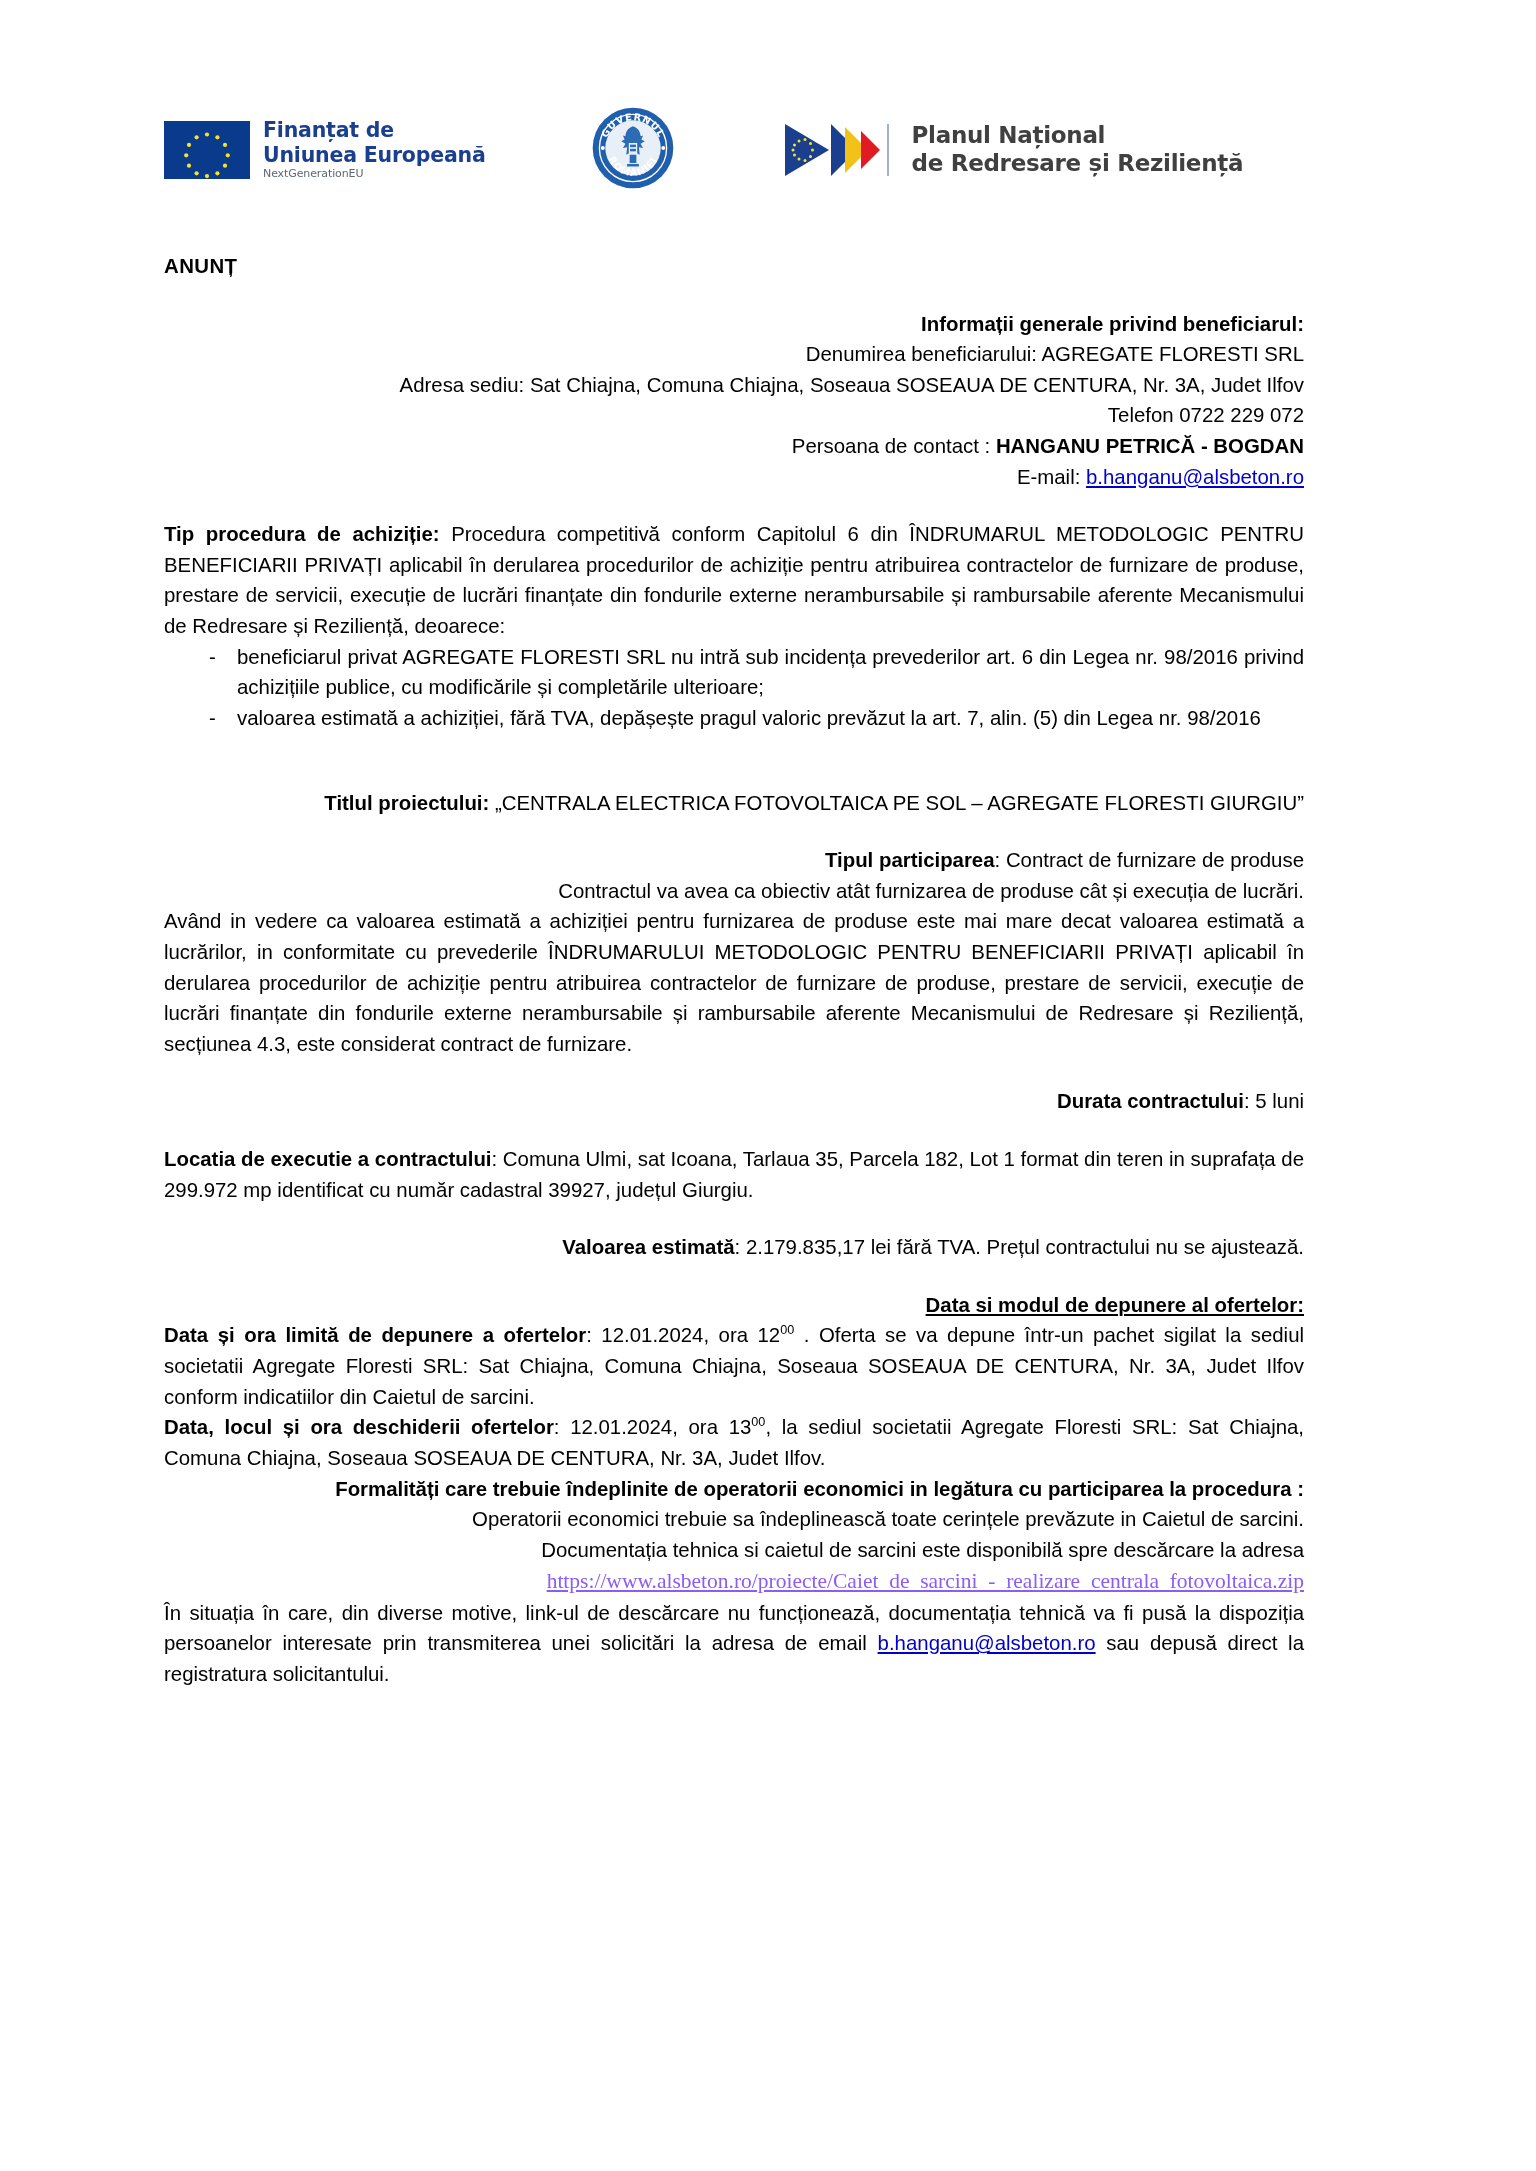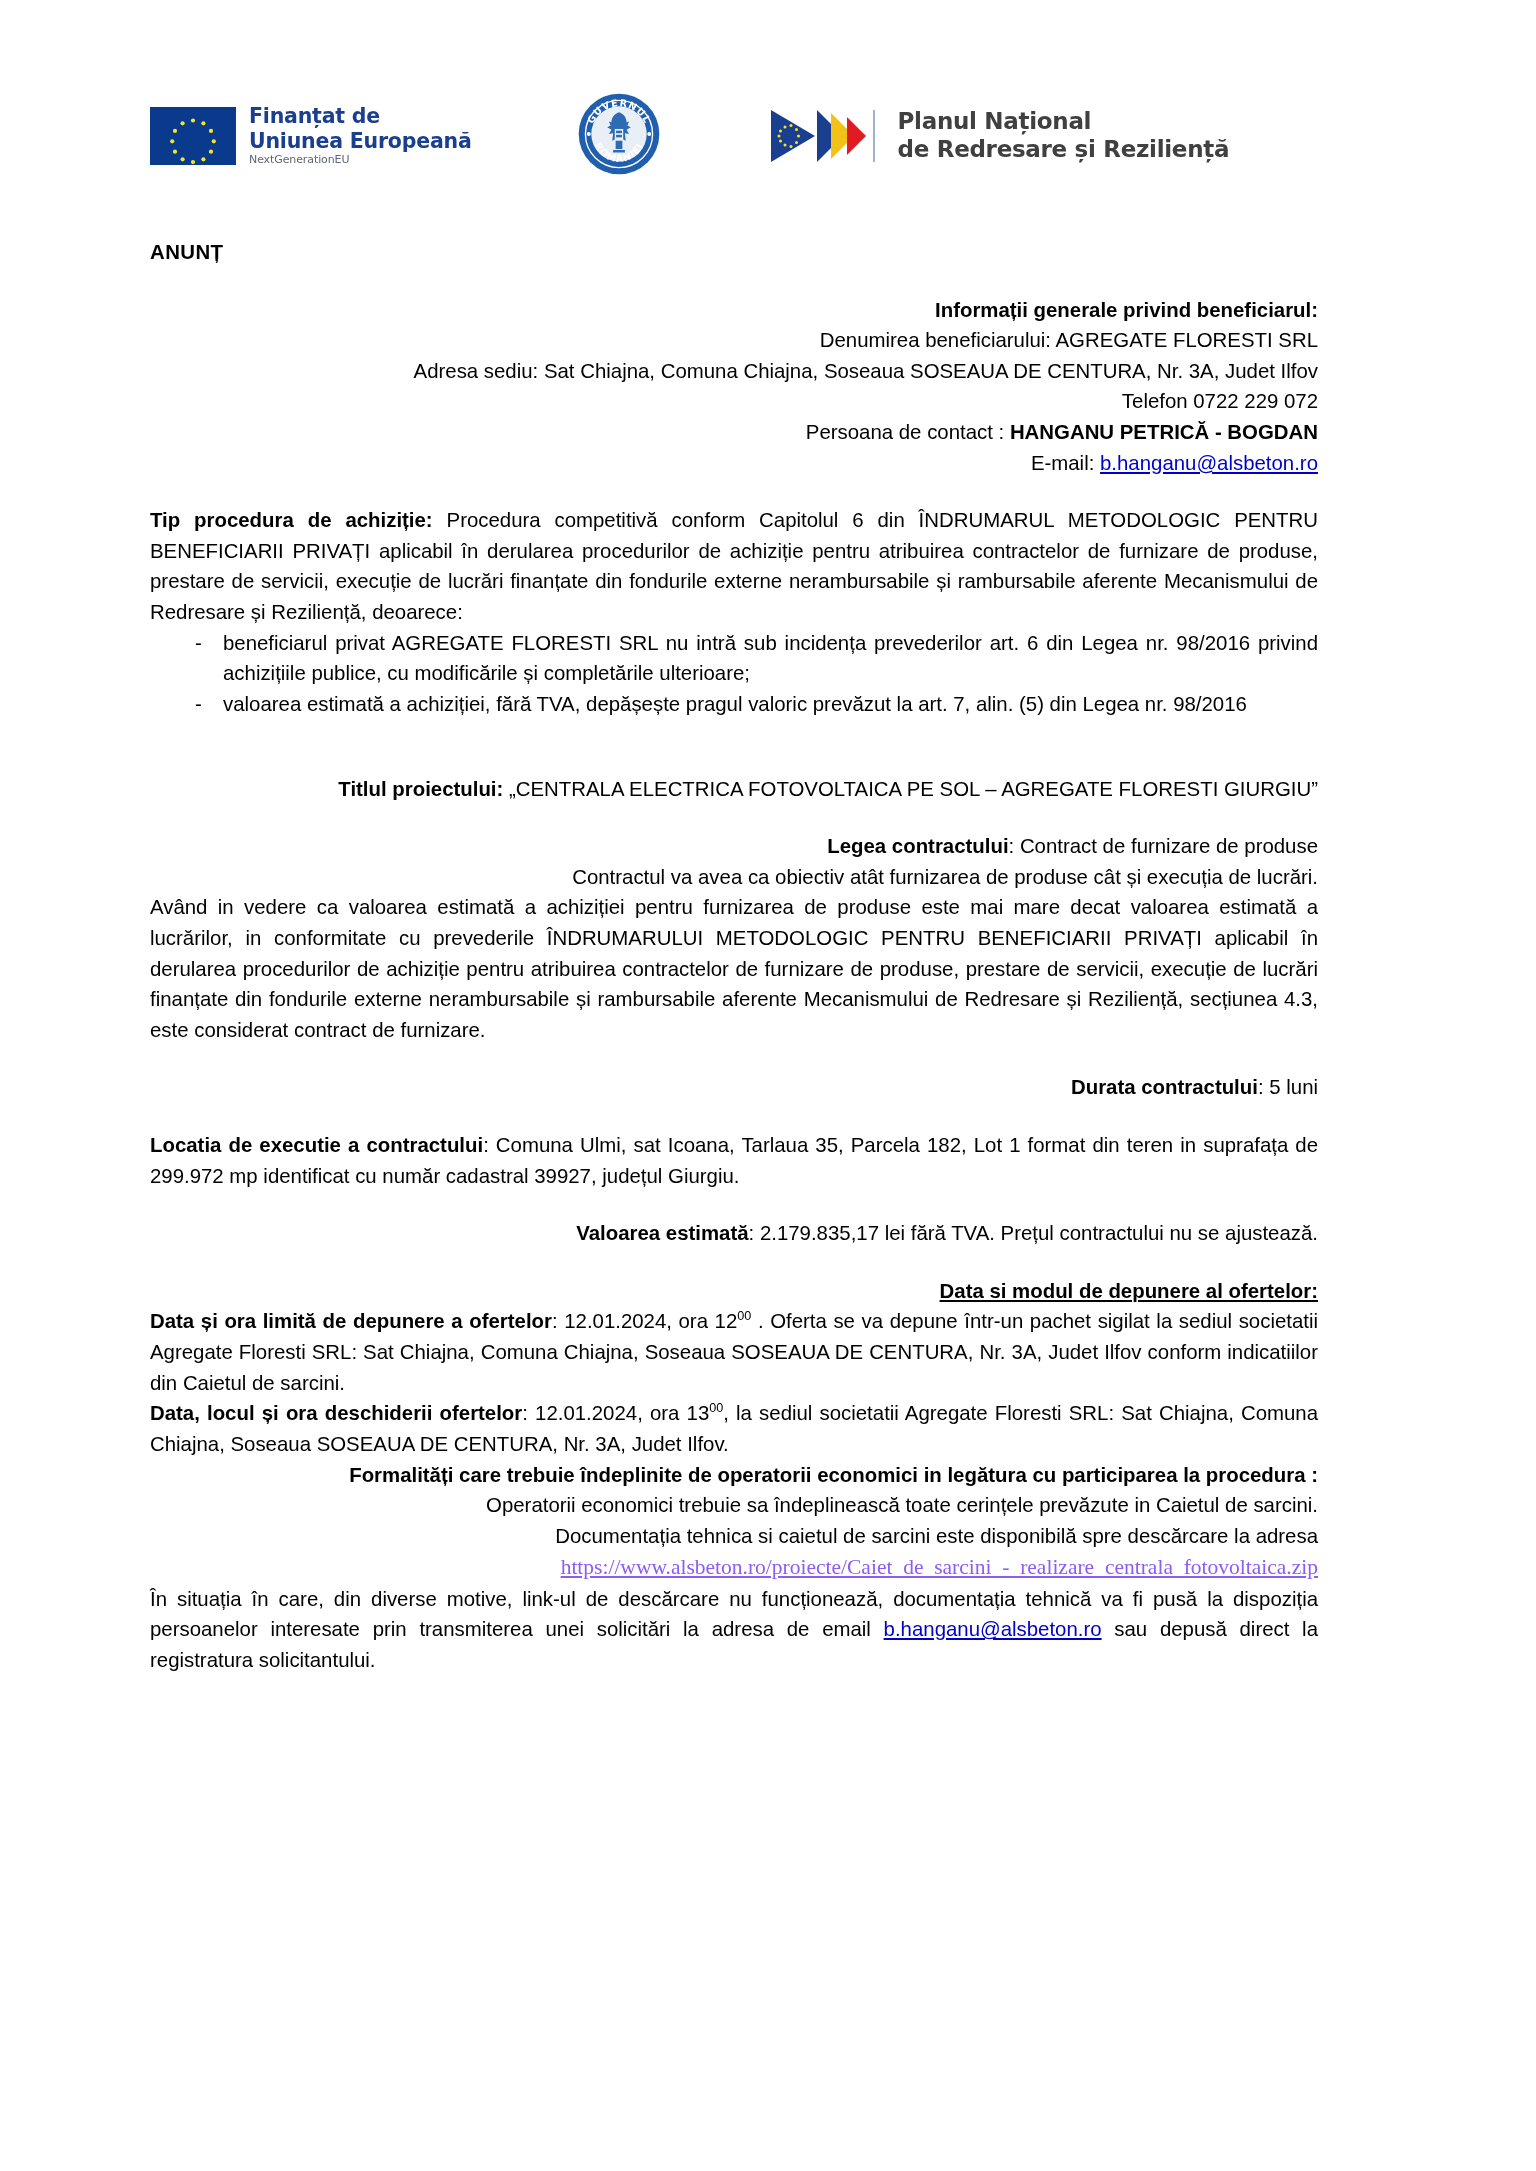--- a/index.html
+++ b/index.html
@@ -10,21 +10,21 @@
   body {
     width: 1536px;
     min-height: 2171px;
     font-family: "Liberation Sans", sans-serif;
     color: #000000;
   }
   .page {
     width: 1468px;
     min-height: 2171px;
     background: #ffffff;
-    padding: 0;
+    padding: 14px;
     position: relative;
   }
 
   
   .logo-bar {
     display: flex;
     align-items: center;
     padding: 96px 0 0 150px;
     height: 175px;
   }
@@ -268,21 +268,21 @@
 
     <div class="gap"></div>
 
     <p class="block nj">
       <span class="b">Titlul proiectului:</span><span> „CENTRALA ELECTRICA FOTOVOLTAICA PE SOL – AGREGATE FLORESTI GIURGIU”</span>
     </p>
 
     <div class="gap"></div>
 
     <p class="block nj">
-      <span class="b">Legea contractului</span><span>: Contract de furnizare de produse</span>
+      <span class="b">Tipul participarea</span><span>: Contract de furnizare de produse</span>
     </p>
     <p class="block nj">Contractul va avea ca obiectiv atât furnizarea de produse cât și execuția de lucrări.</p>
     <p class="block">Având in vedere ca valoarea estimată a achiziției pentru furnizarea de produse este mai mare decat valoarea estimată a lucrărilor, in conformitate cu prevederile ÎNDRUMARULUI   METODOLOGIC PENTRU BENEFICIARII PRIVAȚI aplicabil în derularea procedurilor de achiziție pentru atribuirea contractelor de furnizare de produse, prestare de servicii, execuție de lucrări finanțate din fondurile externe nerambursabile și rambursabile aferente Mecanismului de Redresare și Reziliență, secțiunea 4.3, este considerat contract de furnizare.</p>
 
     <div class="gap"></div>
 
     <p class="block nj">
       <span class="b">Durata contractului</span><span>: 5 luni</span>
     </p>
 

